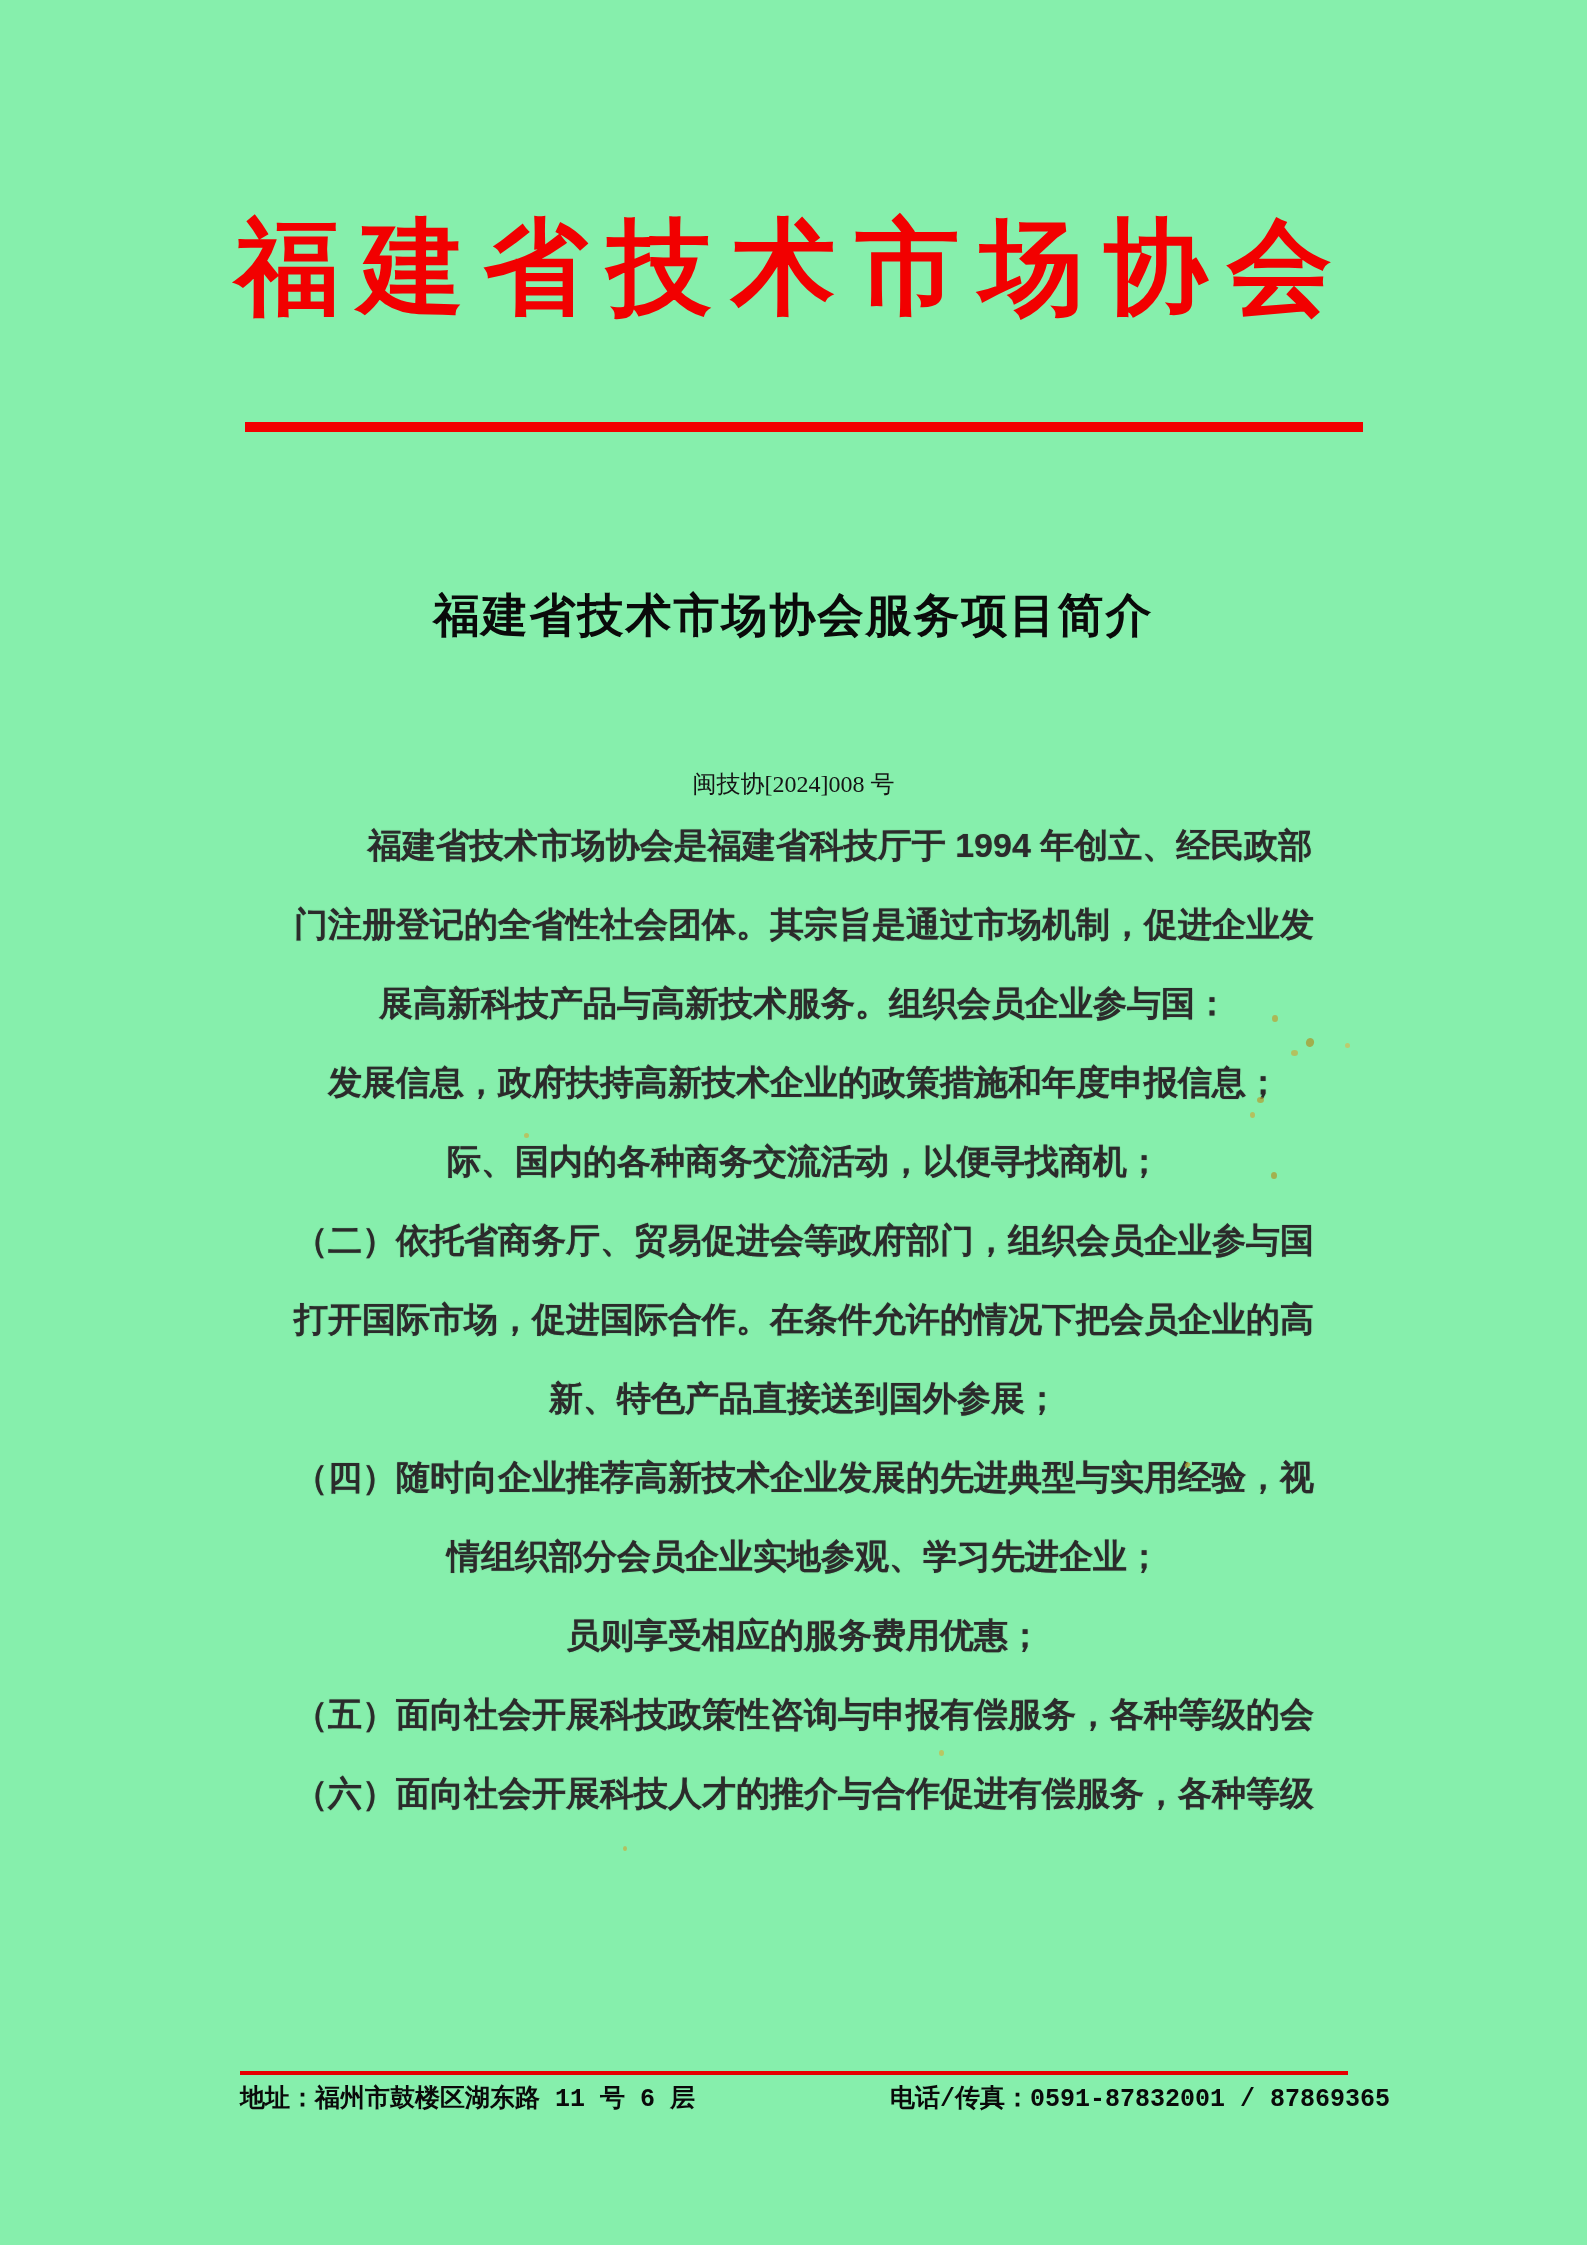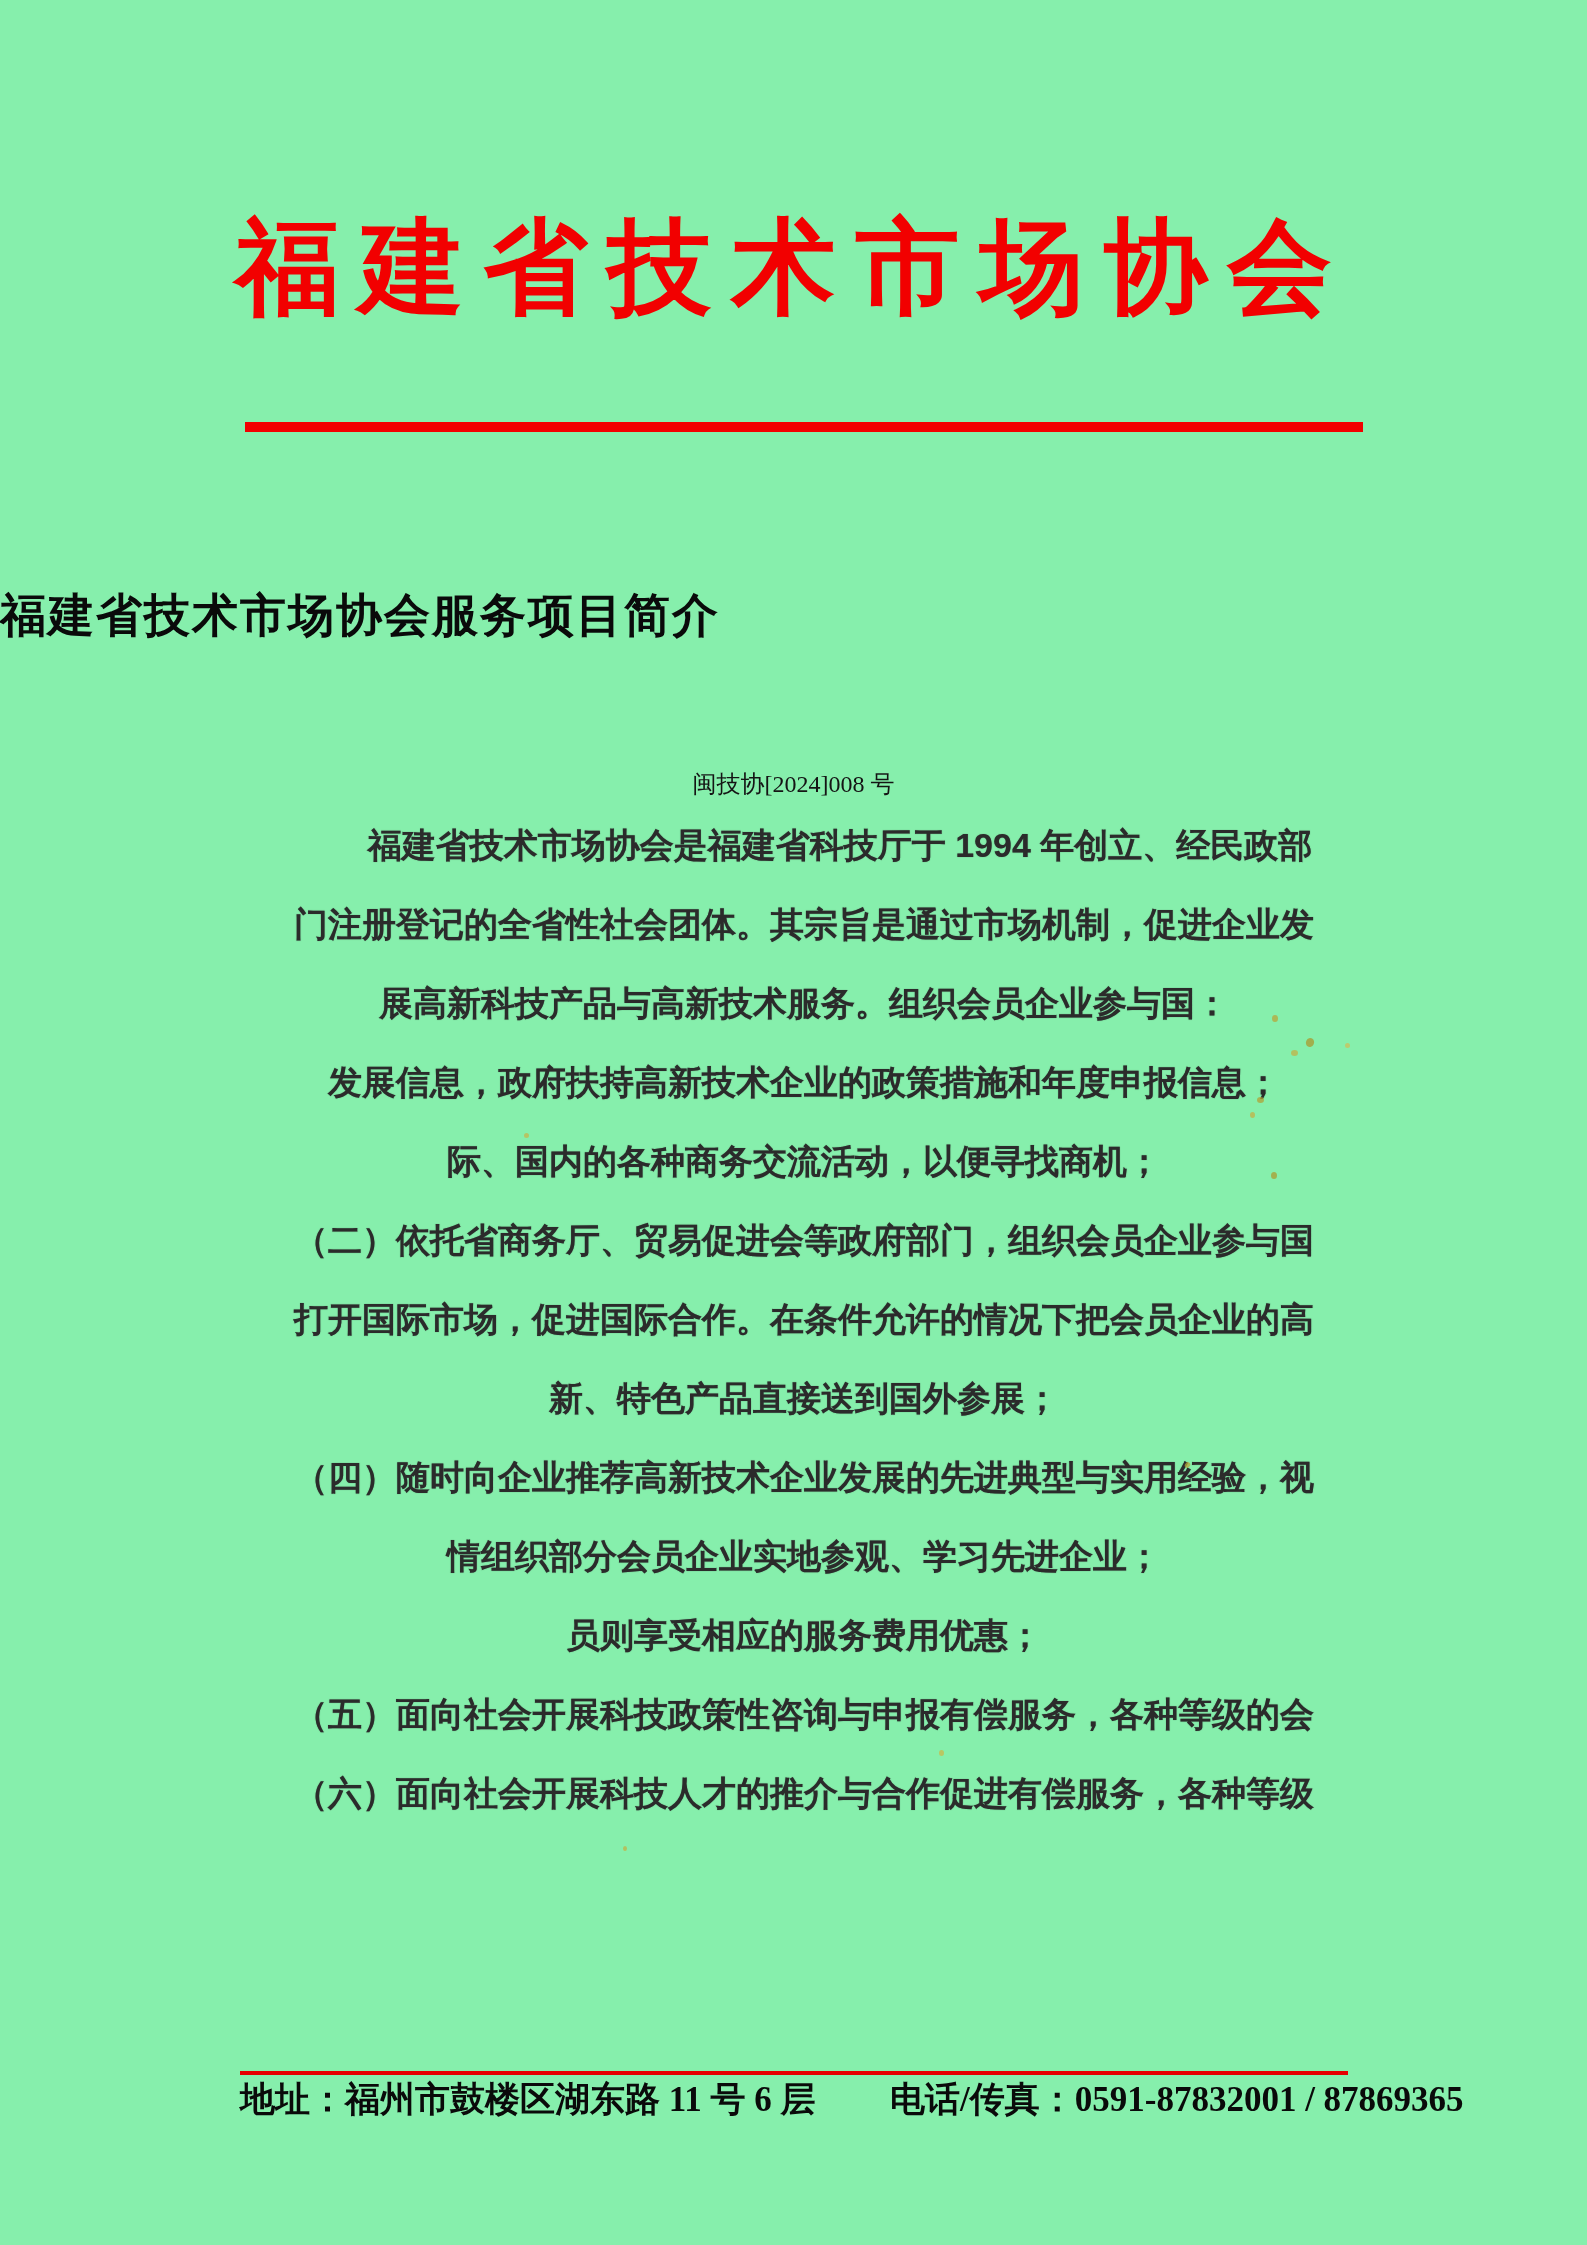--- a/index.html
+++ b/index.html
@@ -33,21 +33,21 @@
     position:absolute;
     left:245px; top:422px;
     width:1118px; height:10px;
     background:var(--red);
   }
   
   .doc-title{
     position:absolute;
     top:585px; left:0; width:100%;
     margin:0;
-    text-align:left;
+    text-align:center;
     font-family:"Liberation Sans", sans-serif;
     font-weight:bold;
     font-size:46px;
     letter-spacing:2px;
     color:#0a0a0a;
   }
   .doc-number{
     position:absolute;
     top:768px; left:0; width:100%;
     text-align:center;
@@ -76,23 +76,23 @@
   
   .footer-line{
     position:absolute;
     left:240px; top:2071px;
     width:1108px; height:4px;
     background:#e60000;
   }
   .footer-text{
     position:absolute;
     top:2080px;
-    font-family:Liberation Serif, serif;
+    font-family:Liberation Mono, monospace;
     font-weight:bold;
-    font-size:35px;
+    font-size:25px;
     line-height:40px;
     color:#0a0a0a;
     white-space:nowrap;
   }
   .footer-address{ left:240px; }
   .footer-phone{ left:890px; }
   
   .speck{
     position:absolute;
     border-radius:50%;

